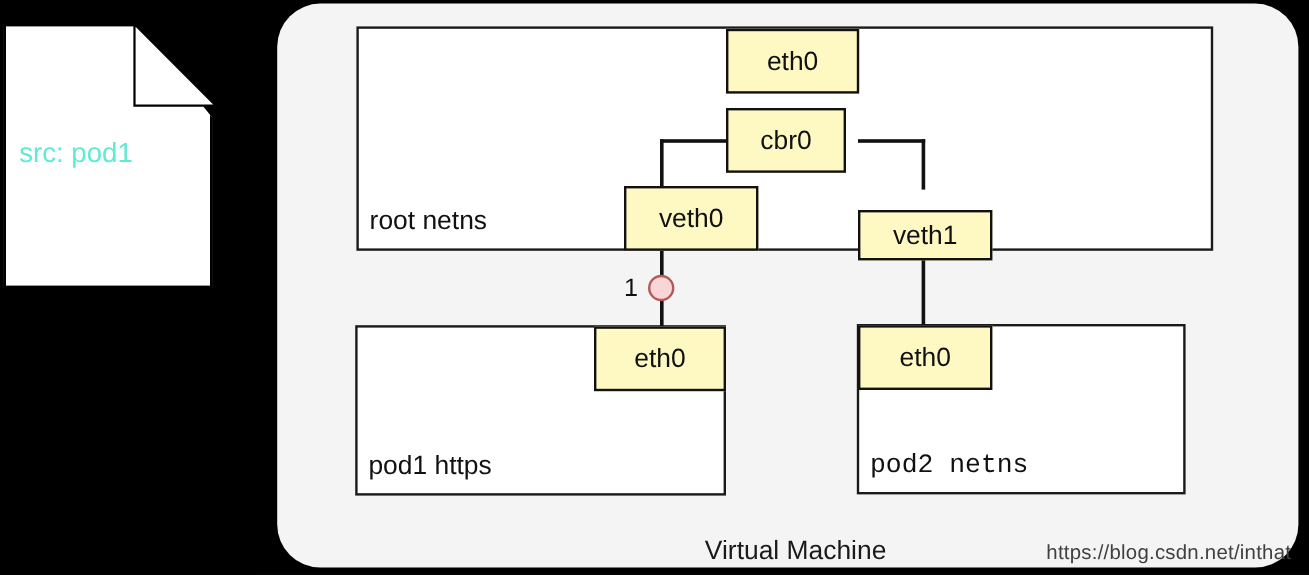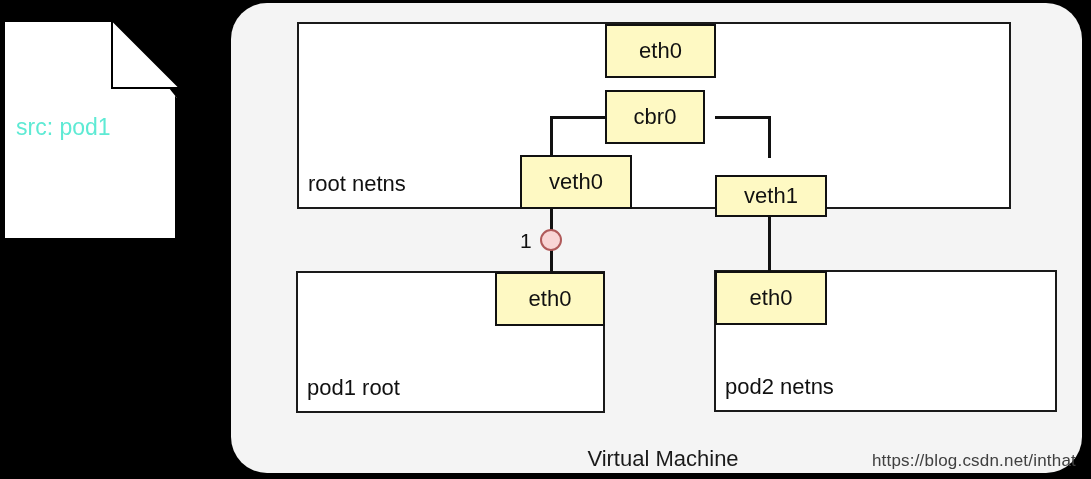--- a/index.html
+++ b/index.html
@@ -153,24 +153,24 @@
     <div class="note-text">src: pod1</div>
   </div>
 
   <div class="vm-container">
 
     <div class="nsbox" style="left:66px; top:19px; width:714px; height:187px;">
       <span class="ns-label">root netns</span>
     </div>
 
     <div class="nsbox" style="left:65px; top:268px; width:309px; height:142px;">
-      <span class="ns-label">pod1 root</span>
-    </div>
-
-    <div class="nsbox" style="left:483px; top:267px; width:343px; height:142px;">
+      <span class="ns-label">pod1 https</span>
+    </div>
+
+    <div class="nsbox" style="left:483px; top:267px; width:274px; height:142px;font-family:Liberation Mono, monospace;">
       <span class="ns-label">pod2 netns</span>
     </div>
 
     <div class="wire-h" style="left:319px; top:113px; width:55px;"></div>
     <div class="wire-v" style="left:319px; top:113px; height:42px;"></div>
 
     <div class="wire-h" style="left:484px; top:113px; width:56px;"></div>
     <div class="wire-v" style="left:537px; top:113px; height:42px;"></div>
 
     <div class="wire-v" style="left:319px; top:203px; height:70px;"></div>

